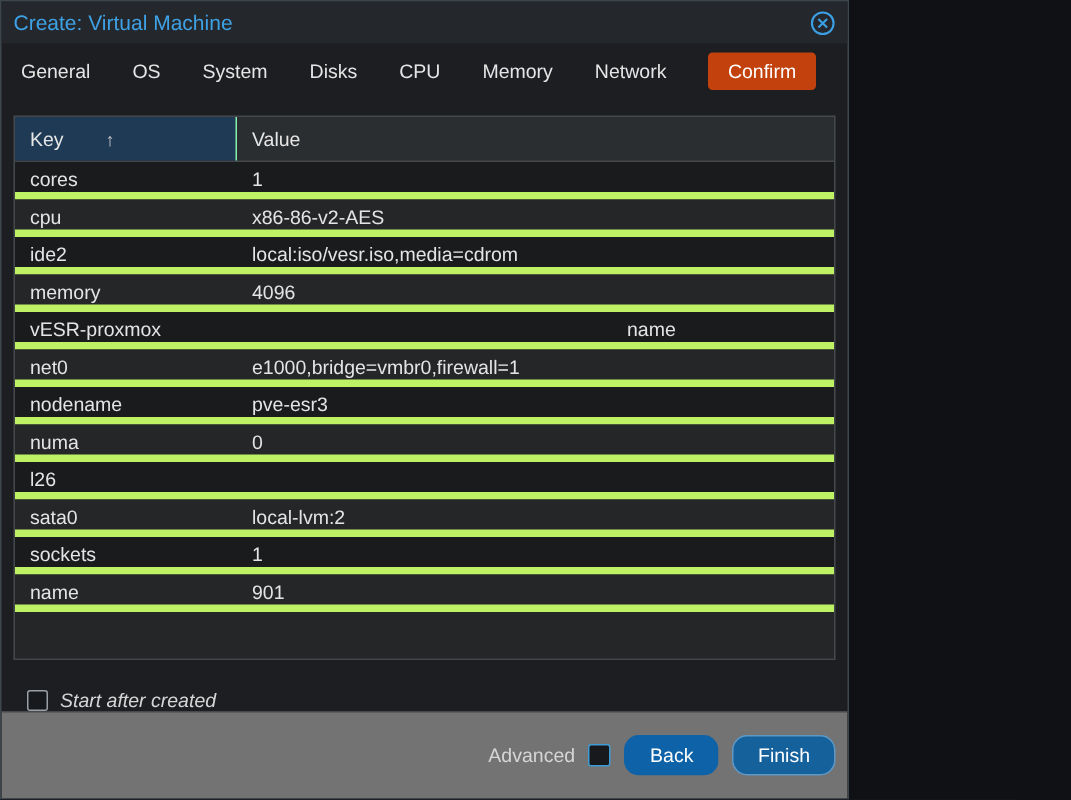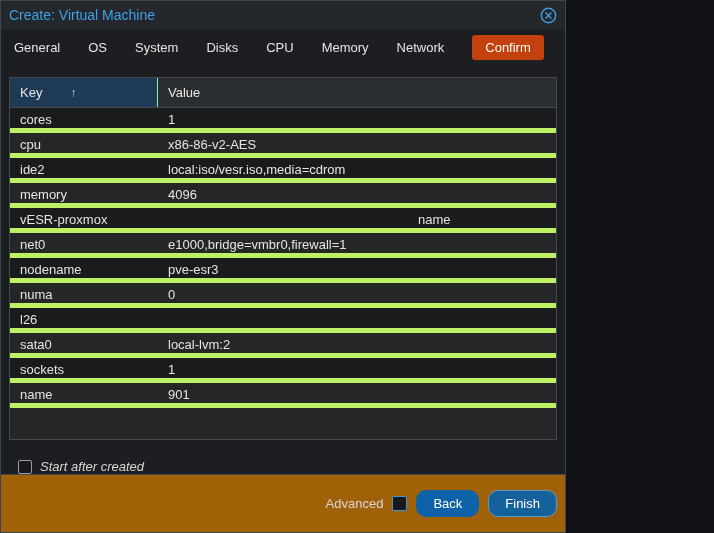--- a/index.html
+++ b/index.html
@@ -56,21 +56,21 @@
   }
   .checkbox{
     width:14px; height:14px; border:1px solid #9aa0a6; border-radius:2px;
     background:#17191c; cursor:pointer;
   }
   .checkbox.blue{ width:15px; height:15px; border-color:#3d9bd6; }
   .start-label{ color:#d6d6d6; }
 
   
   .footer{
-    flex:0 0 42px; background:#a16207; border-top:1px solid #48494b;
+    flex:0 0 42px; background:#737373; border-top:1px solid #48494b;
     display:flex; align-items:center; justify-content:flex-end; gap:9px; padding:15px 8px;
   }
   .adv-label{ color:#d6d6d6; }
   .btn{
     border:1px solid transparent; border-radius:3px; color:#ffffff;
     font-family:"Liberation Sans", sans-serif; font-size:13px;
     padding:5px 16px; cursor:pointer;
   }
   .btn-back{ background:#0e63a8;border-radius:10px; }
   .btn-finish{ background:#15619c; border-color:#5e98c4;border-radius:10px; }

